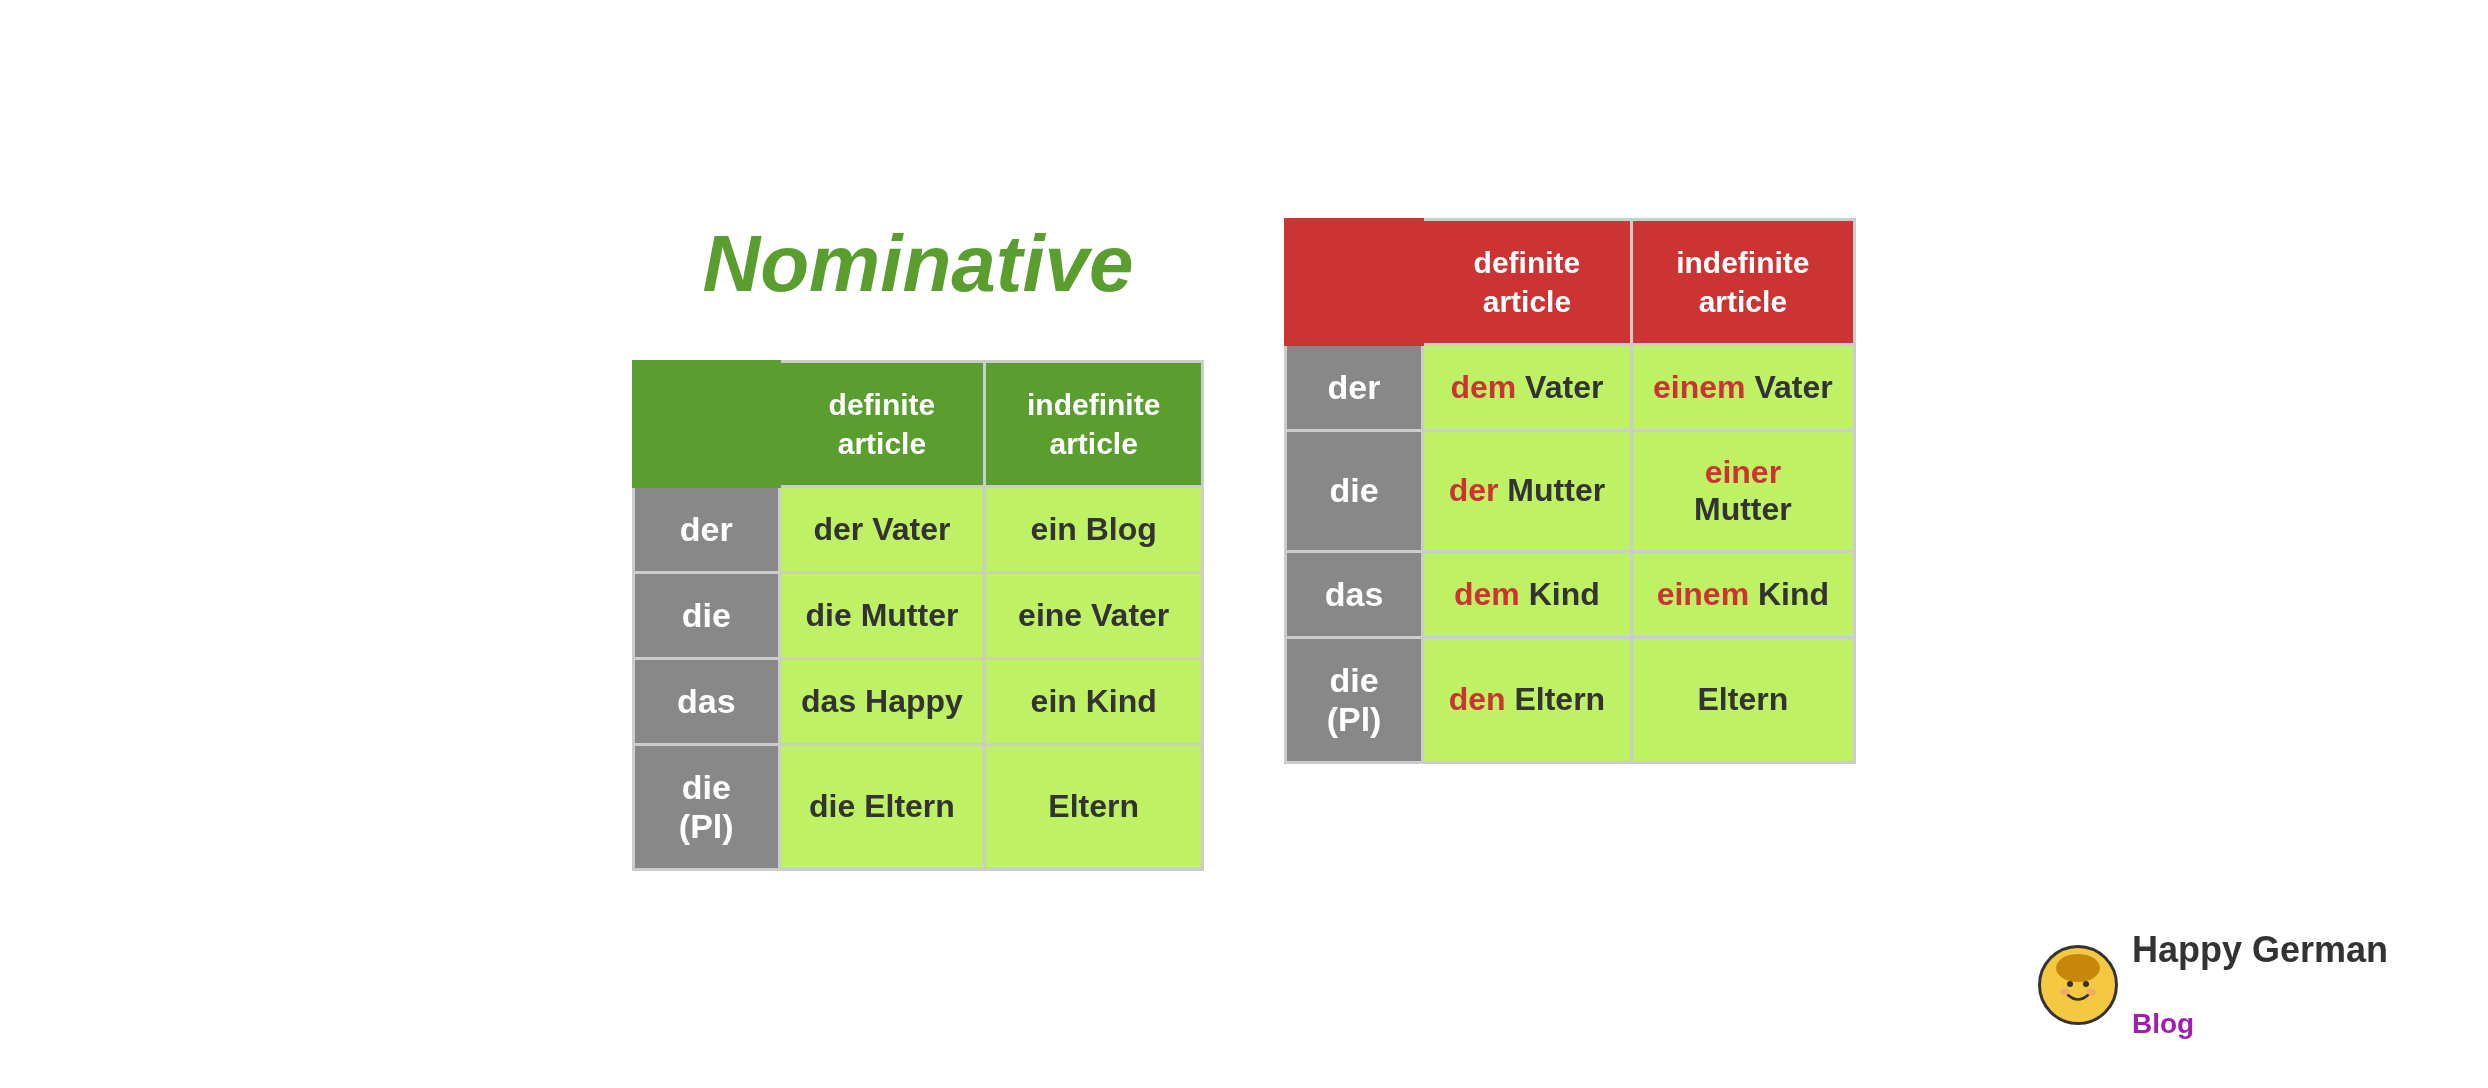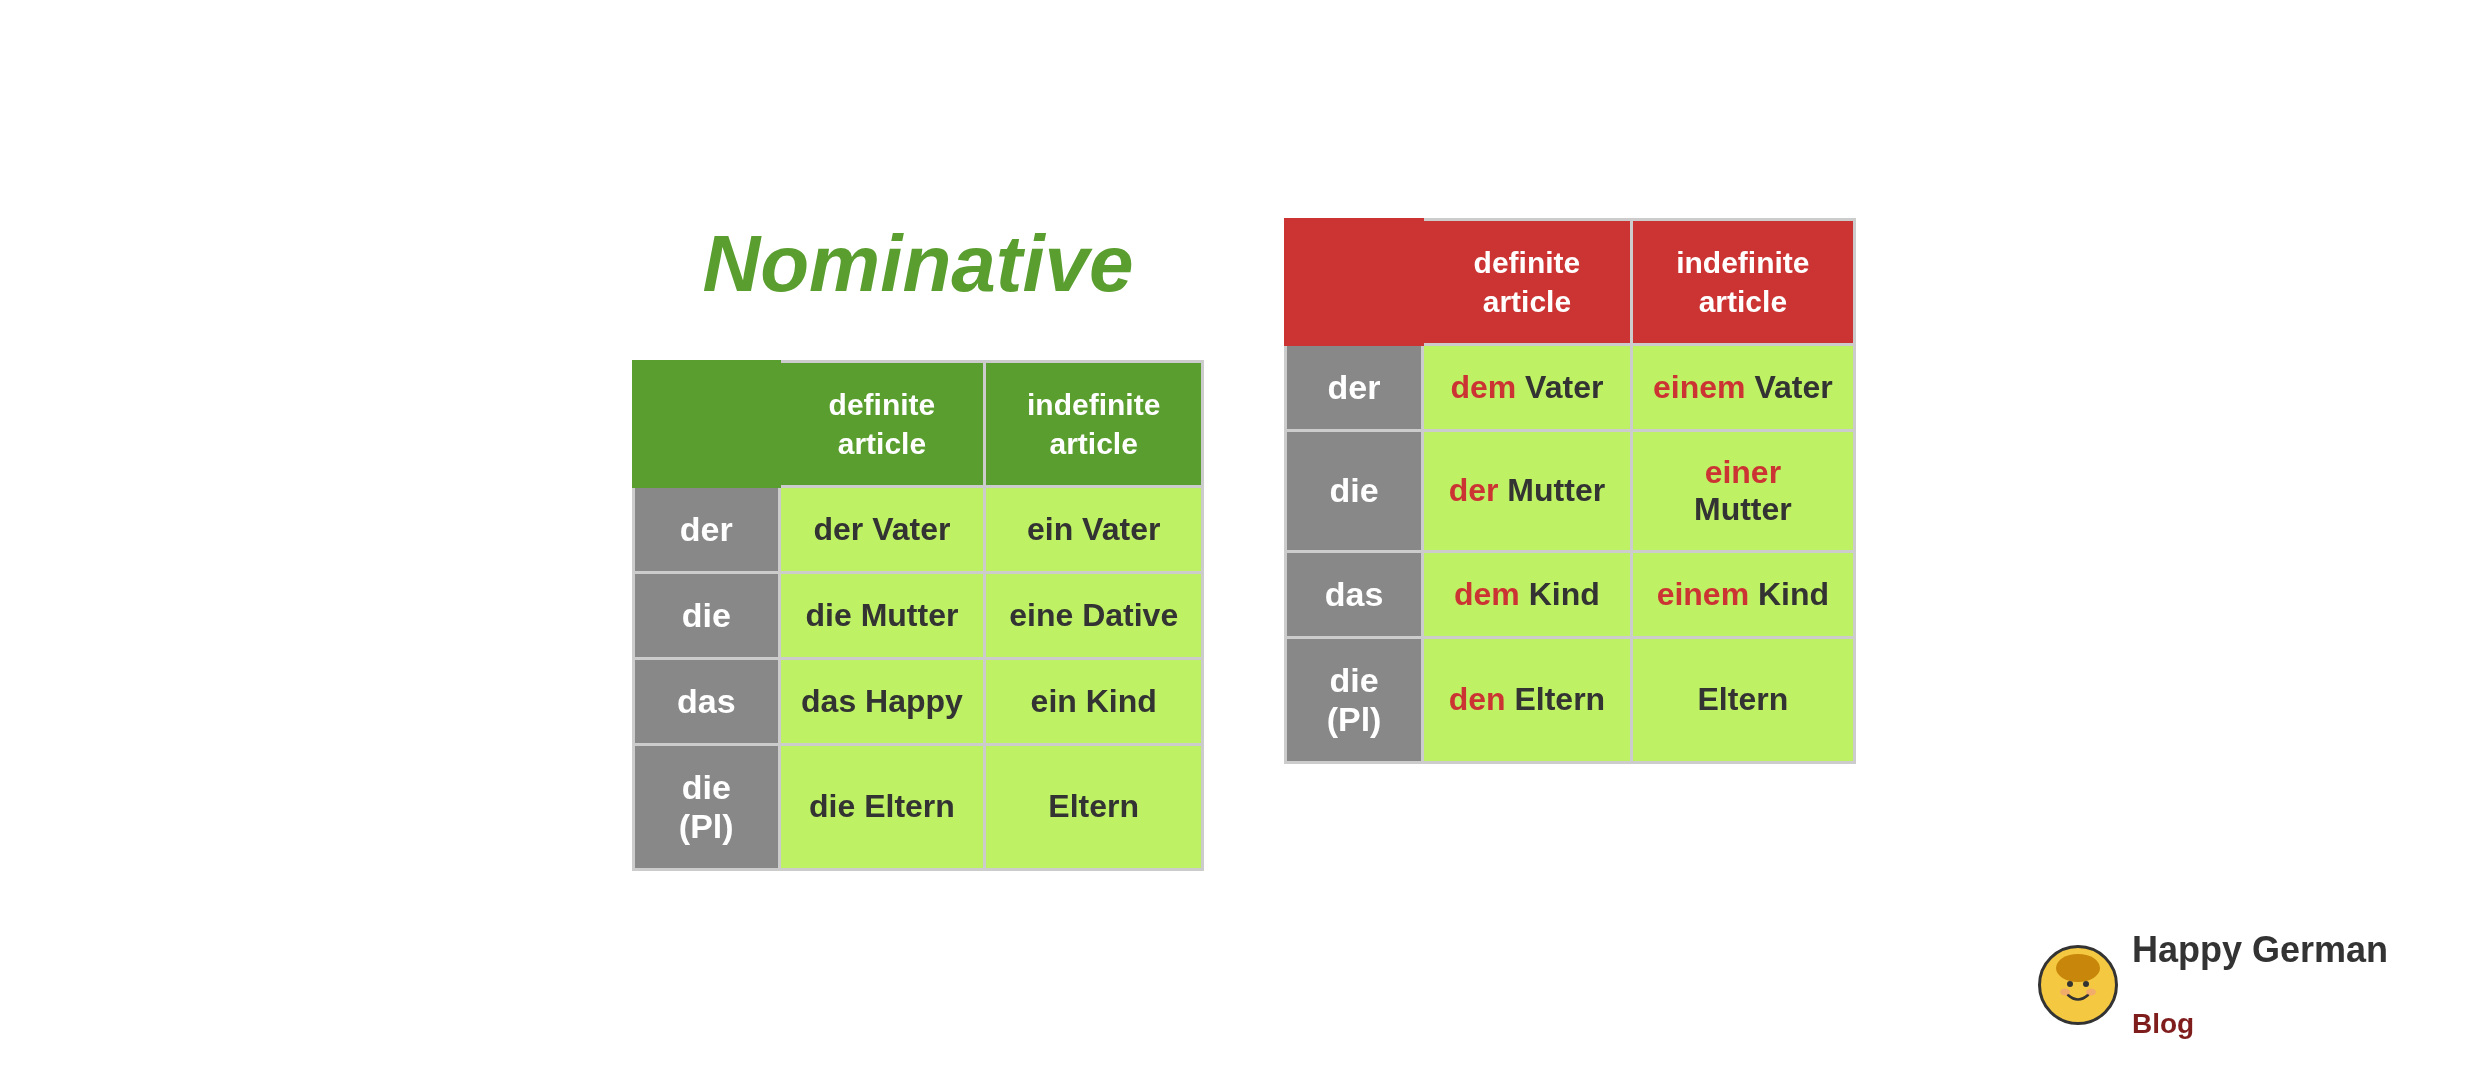--- a/index.html
+++ b/index.html
@@ -144,21 +144,21 @@
 
     .branding-name {
       font-size: 36px;
       font-weight: 900;
       color: #333333;
     }
 
     .branding-blog {
       font-size: 28px;
       font-weight: bold;
-      color: #7f1d1d;
+      color: #a21caf;
     }
   </style>
 </head>
 <body>
 
 <div class="main-content">
 
   <div class="section">
     <div class="section-title title-nominative">Nominative</div>
     <table>
@@ -166,26 +166,26 @@
         <tr>
           <th class="corner-cell-nom" style="width:180px;"></th>
           <th class="nom-header" style="width:250px;">definite<br>article</th>
           <th class="nom-header" style="width:250px;">indefinite<br>article</th>
         </tr>
       </thead>
       <tbody>
         <tr>
           <td class="article-col">der</td>
           <td class="data-cell">der Vater</td>
-          <td class="data-cell">ein Vater</td>
+          <td class="data-cell">ein Blog</td>
         </tr>
         <tr>
           <td class="article-col">die</td>
           <td class="data-cell">die Mutter</td>
-          <td class="data-cell">eine Dative</td>
+          <td class="data-cell">eine Vater</td>
         </tr>
         <tr>
           <td class="article-col">das</td>
           <td class="data-cell">das Happy</td>
           <td class="data-cell">ein Kind</td>
         </tr>
         <tr>
           <td class="article-col">die (Pl)</td>
           <td class="data-cell">die Eltern</td>
           <td class="data-cell">Eltern</td>

